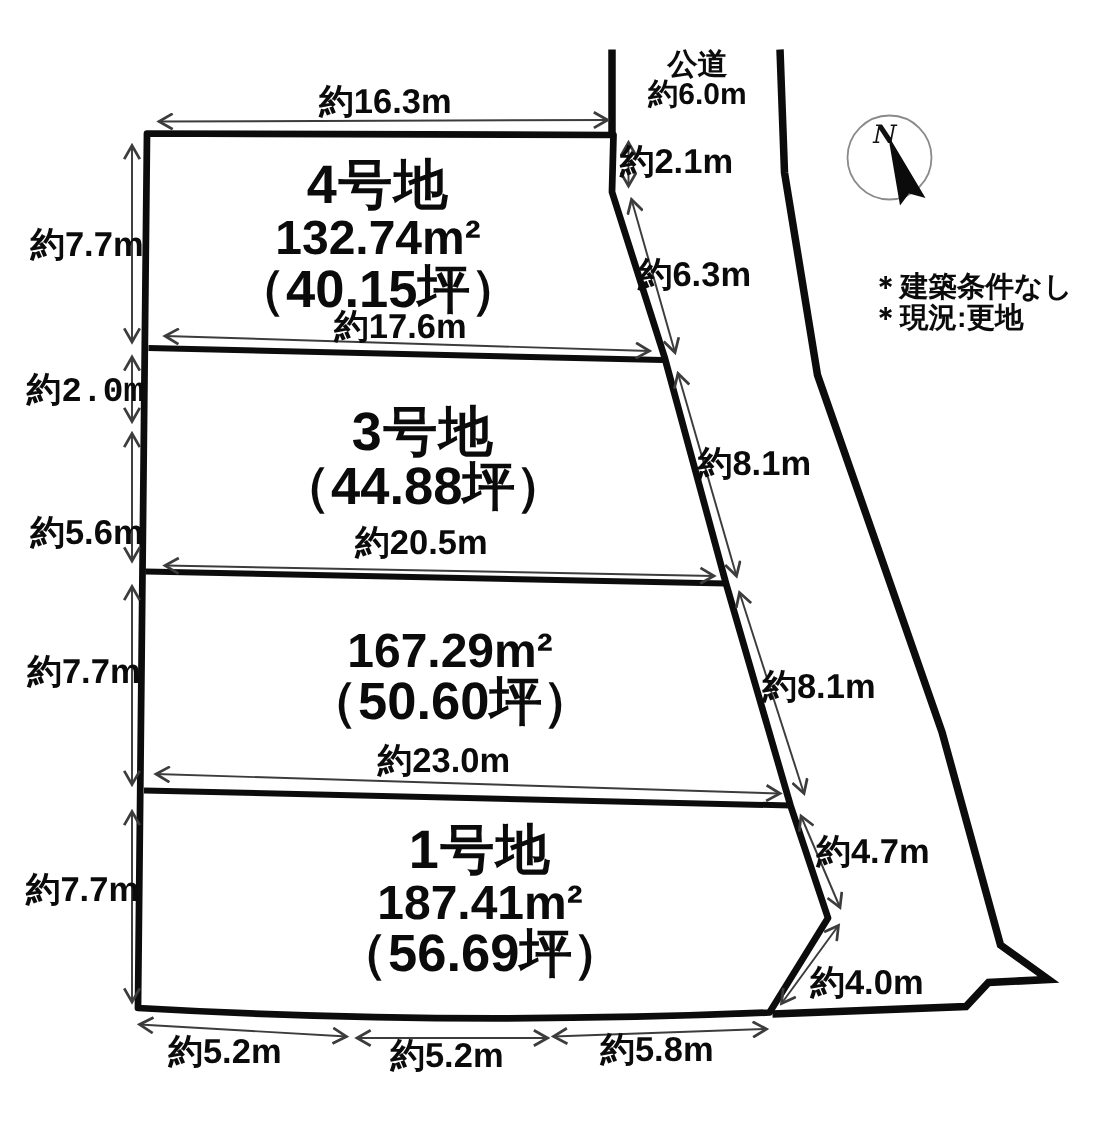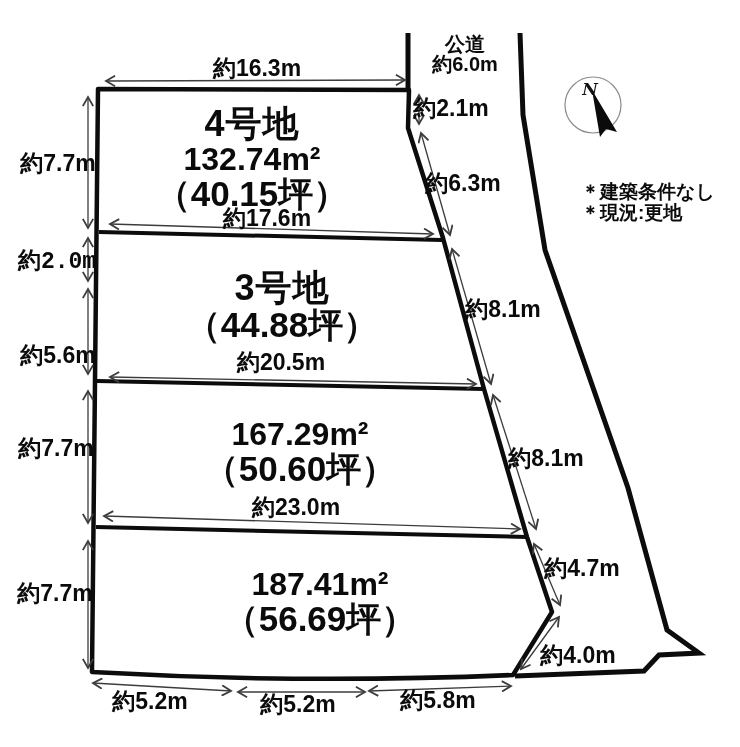--- a/index.html
+++ b/index.html
@@ -93,20 +93,21 @@
   </div>
   <div class="plot-label" style="left:282px;top:306px;">
     <div class="plot-name">3号地</div>
     <div class="plot-tsubo">（44.88坪）</div>
   </div>
   <div class="plot-label" style="left:300px;top:451px;">
     <div class="plot-area">167.29m²</div>
     <div class="plot-tsubo">（50.60坪）</div>
   </div>
   <div class="plot-label" style="left:320px;top:601px;">
+    <div class="plot-name">1号地</div>
     <div class="plot-area">187.41m²</div>
     <div class="plot-tsubo">（56.69坪）</div>
   </div>
 
   <div class="dim-label" style="left:257px;top:68px;">約16.3m</div>
   <div class="dim-label" style="left:267px;top:218px;">約17.6m</div>
   <div class="dim-label" style="left:281px;top:362px;">約20.5m</div>
   <div class="dim-label" style="left:296px;top:507px;">約23.0m</div>
   <div class="dim-label" style="left:58px;top:163px;">約7.7m</div>
   <div class="dim-label" style="left:57px;top:260px;font-family:Liberation Mono, monospace;">約2.0m</div>

